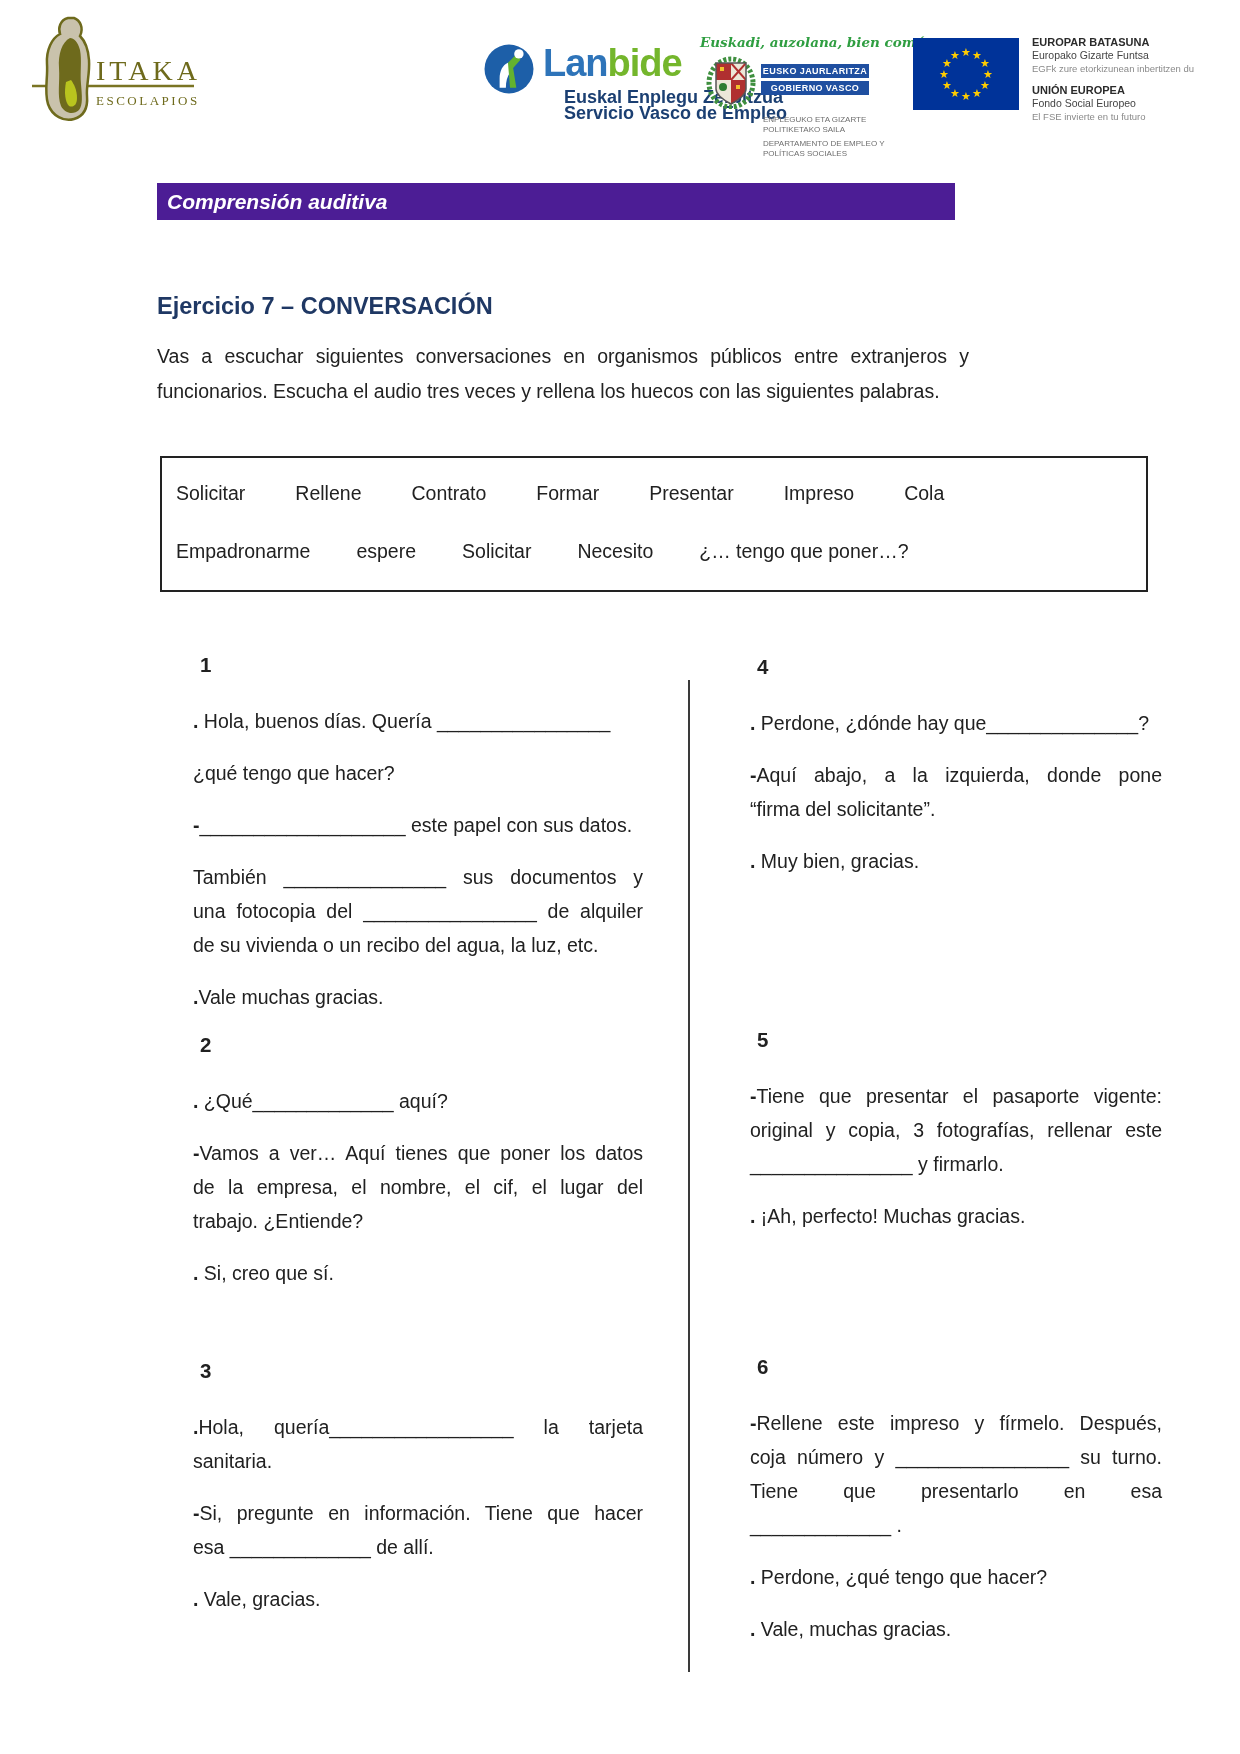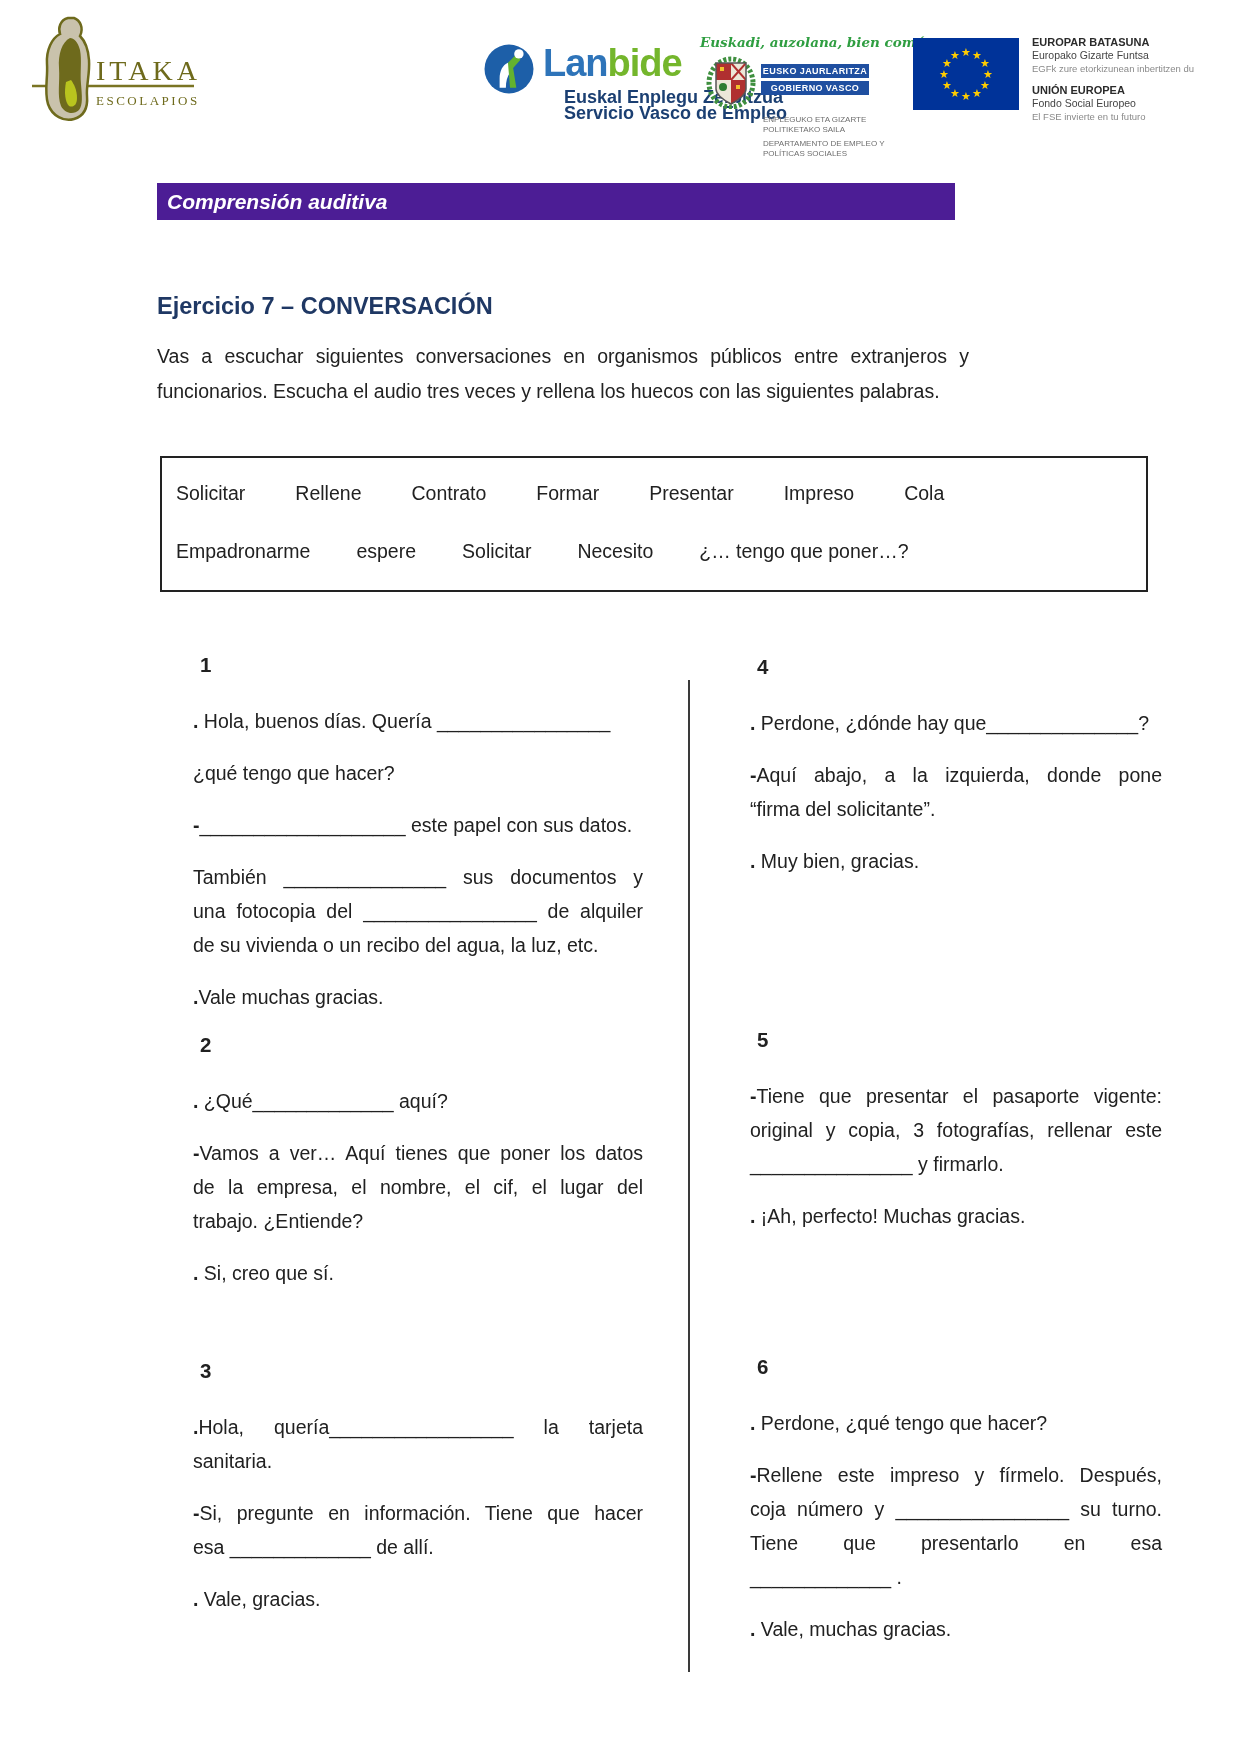--- a/index.html
+++ b/index.html
@@ -249,27 +249,27 @@
           <div class="tl jl">original y copia, 3 fotografías, rellenar este</div>
           <div class="tl">_______________ y firmarlo.</div>
         </div>
         <div class="dpar">
           <div class="tl"><span class="bullet">. </span>¡Ah, perfecto! Muchas gracias.</div>
         </div>
       </section>
       <section class="dialogue" style="left: 750px; top: 1352px; width: 412px;">
         <div class="dnum">6</div>
         <div class="dpar">
-          <div class="tl"><span class="bullet">. </span>Perdone, ¿qué tengo que hacer?</div>
-        </div>
-        <div class="dpar">
           <div class="tl jl"><span class="bullet">-</span>Rellene este impreso y fírmelo. Después,</div>
           <div class="tl jl">coja número y ________________ su turno.</div>
           <div class="tl jl">Tiene que presentarlo en esa</div>
           <div class="tl">_____________ .</div>
         </div>
         <div class="dpar">
+          <div class="tl"><span class="bullet">. </span>Perdone, ¿qué tengo que hacer?</div>
+        </div>
+        <div class="dpar">
           <div class="tl"><span class="bullet">. </span>Vale, muchas gracias.</div>
         </div>
       </section>
     </div>
 
 </div>
 
 </body></html>

